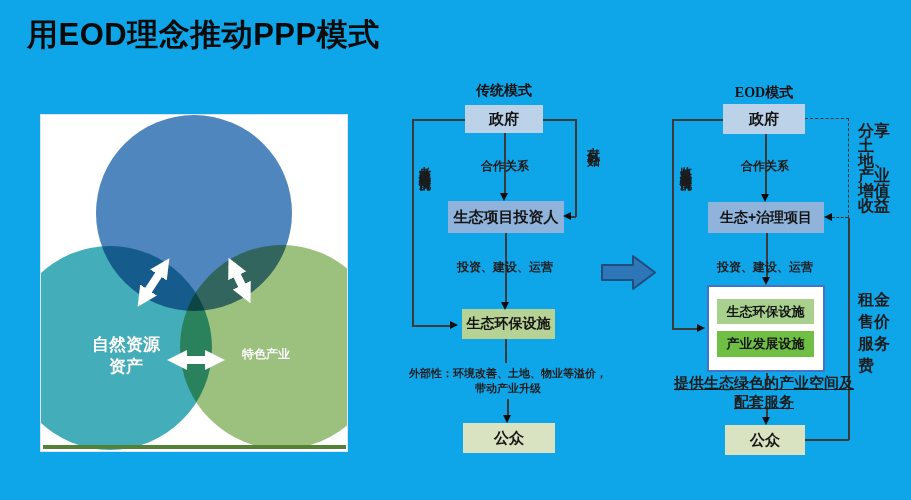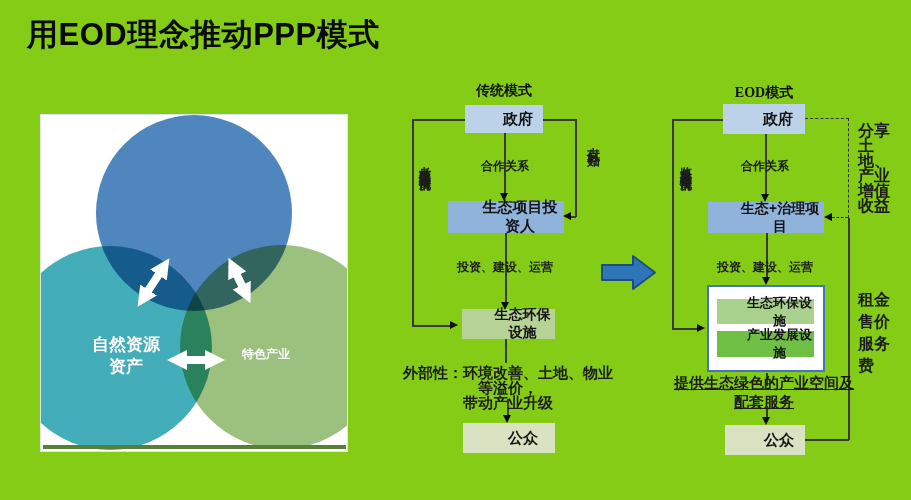--- a/index.html
+++ b/index.html
@@ -1,18 +1,18 @@
 <!DOCTYPE html>
 <html><head>
 <meta charset="utf-8">
 <style>
   * { margin:0; padding:0; box-sizing:border-box; }
   body { background:#ffffff; }
   .canvas {
-    position:relative; width:911px; height:500px; background:#84cc16;
+    position:relative; width:911px; height:500px; background:#0ea5e9;
     font-family:"Liberation Sans","DejaVu Sans",sans-serif; overflow:hidden;
   }
   .slide-title {
     position:absolute; left:27px; top:14px; font-size:31px; font-weight:bold;
     color:#0a0a0a; letter-spacing:0.5px; font-family:"Liberation Sans",sans-serif;
   }
   
   .venn-panel {
     position:absolute; left:40px; top:114px; width:308px; height:338px;
     background:#ffffff; border:1px solid #dde6f0; overflow:hidden;
@@ -22,23 +22,22 @@
     position:absolute; color:#ffffff; font-weight:bold; text-align:center;
     white-space:pre-line; line-height:1.28; text-shadow:0 0 1px rgba(0,0,0,0.08);
     font-family:"Liberation Sans",sans-serif;
   }
   .baseline { position:absolute; left:2px; top:330px; width:303px; height:4px; background:#538135; }
   
   .fc-title { position:absolute; font-size:14px; font-weight:bold; color:#111;
     text-align:center; font-family:"Liberation Serif","DejaVu Serif",serif;margin-top:14px; }
   .box {
     position:absolute; display:flex; align-items:center; justify-content:center;
-    font-weight:bold; color:#141414; font-family:Liberation Mono, monospace;
+    font-weight:bold; color:#141414; font-family:Liberation Sans, sans-serif;
     text-align:center;
-    padding-left:28px;
   }
   .lbl {
     position:absolute; color:#1c1c1c; text-align:center; font-weight:bold;
     font-family:"Liberation Serif","DejaVu Serif",serif; white-space:pre-line;
   }
   .vtext { writing-mode:vertical-rl; text-orientation:upright; letter-spacing:2px; }
   .seg { position:absolute; background:#3a3a3a; }
   .seg.h { height:1.5px; }
   .seg.v { width:1.5px; }
   .dash-h { position:absolute; border-top:1.6px dashed #333; height:0; }
@@ -104,21 +103,21 @@
     <div class="seg h" style="left:412px; top:325px; width:38px;"></div>
     <div class="tri right" style="left:450px; top:321px;"></div>
 
     <div class="seg h" style="left:543px; top:119px; width:33px;"></div>
     <div class="seg v" style="left:575px; top:119px; height:98px;"></div>
     <div class="seg h" style="left:571px; top:216px; width:5px;"></div>
     <div class="tri left" style="left:563px; top:212px;"></div>
 
     <div class="lbl" style="left:455px; top:158px; width:100px; font-size:12px;">合作关系</div>
     <div class="lbl" style="left:450px; top:259px; width:110px; font-size:12px;">投资、建设、运营</div>
-    <div class="lbl" style="left:403px; top:366px; width:210px; font-size:15px; line-height:15px; font-weight:bold;">外部性：环境改善、土地、物业等溢价，
+    <div class="lbl" style="left:403px; top:366px; width:210px; font-size:11px; line-height:15px; font-weight:bold;">外部性：环境改善、土地、物业等溢价，
 带动产业升级</div>
     <div class="lbl vtext" style="left:584px; top:137px; font-size:13px;">支付补贴</div>
     <div class="lbl vtext" style="left:416px; top:156px; font-size:12px;">考核建设运营情况</div>
   </div>
 
   <svg class="bigarrow" width="58" height="40" viewBox="0 0 58 40">
     <polygon points="2,12 33,12 33,3 55,19.5 33,36 33,27 2,27" fill="#2f76b8" stroke="#1d4e7e" stroke-width="2" stroke-linejoin="round"></polygon>
   </svg>
 
   <div>

